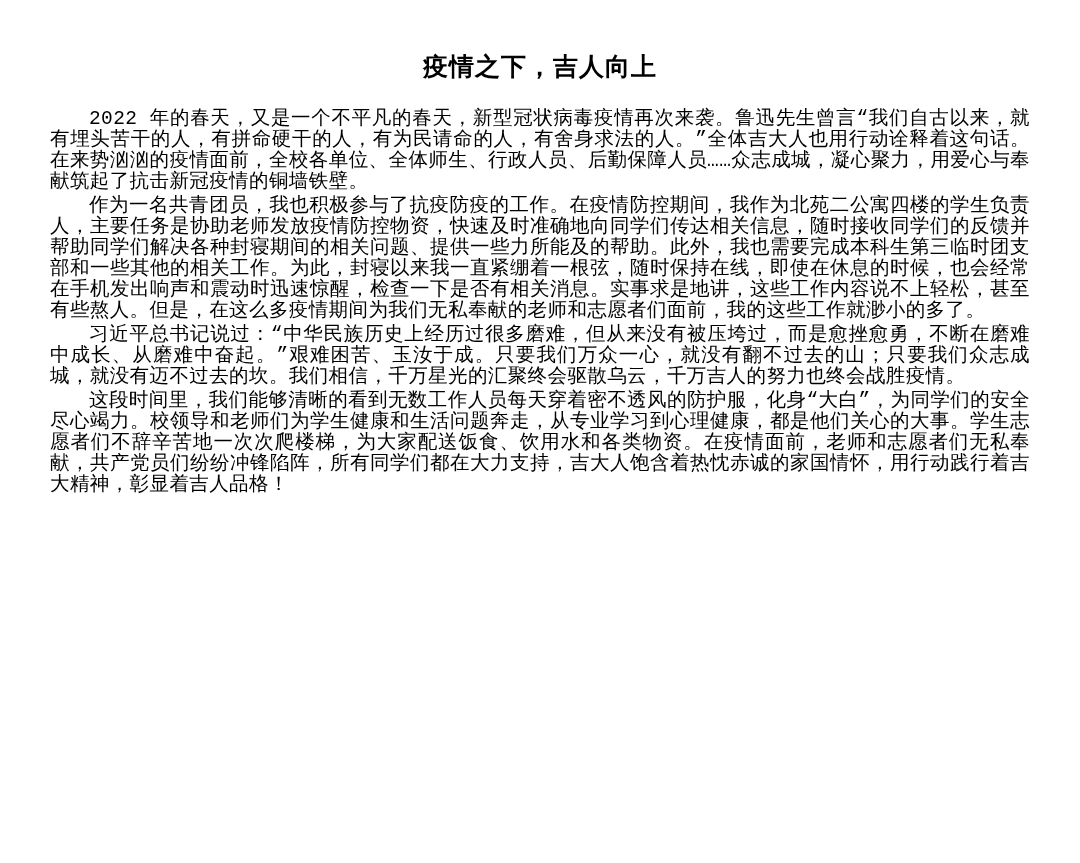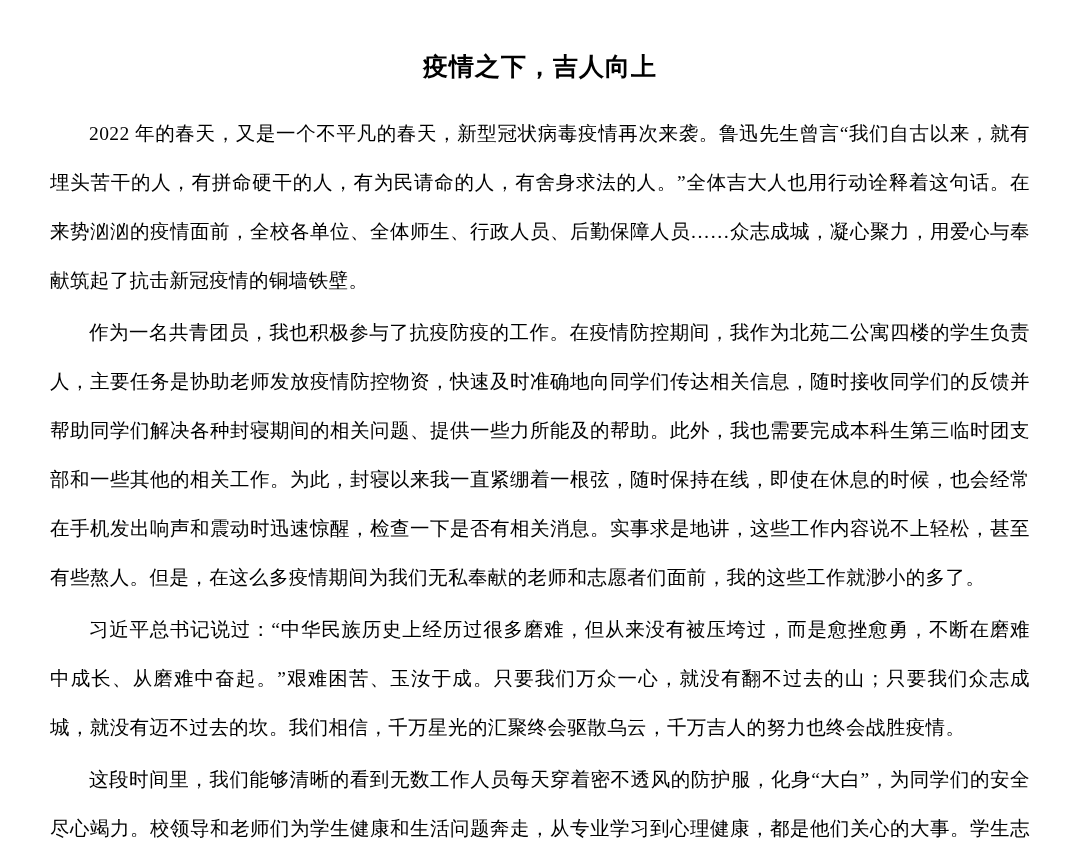--- a/index.html
+++ b/index.html
@@ -25,26 +25,26 @@
     text-align: center;
     font-size: 25px;
     font-weight: bold;
     letter-spacing: 1px;
     margin: 14px 0 26px 0;
     font-family: "DejaVu Serif", "Liberation Serif", serif;
   }
   .body-text p {
     margin: 0 0 3px 0;
     font-size: 19.5px;
-    line-height: 49px;
+    line-height: 21px;
     text-align: justify;
     text-justify: inter-ideograph;
     text-indent: 2em;
     letter-spacing: 0.4px;
-    font-family: Liberation Serif, serif;
+    font-family: Liberation Mono, monospace;
   }
   .body-text {
     padding: 0 2px;
   }
 </style>
 </head>
 <body>
 
 <div class="page">
   <h1 class="doc-title">疫情之下，吉人向上</h1>

